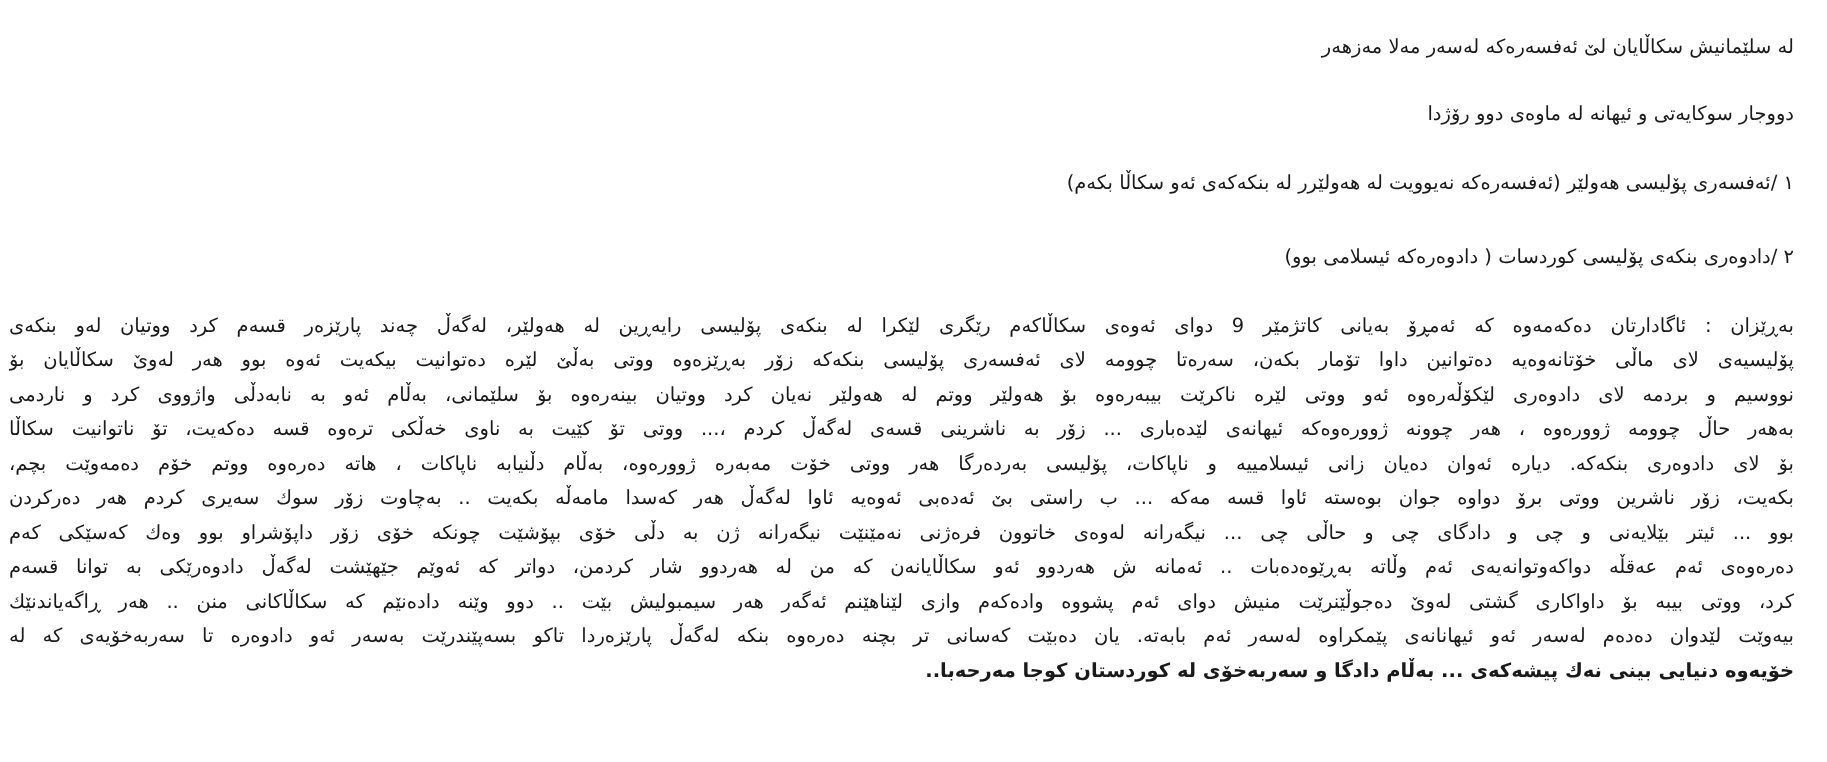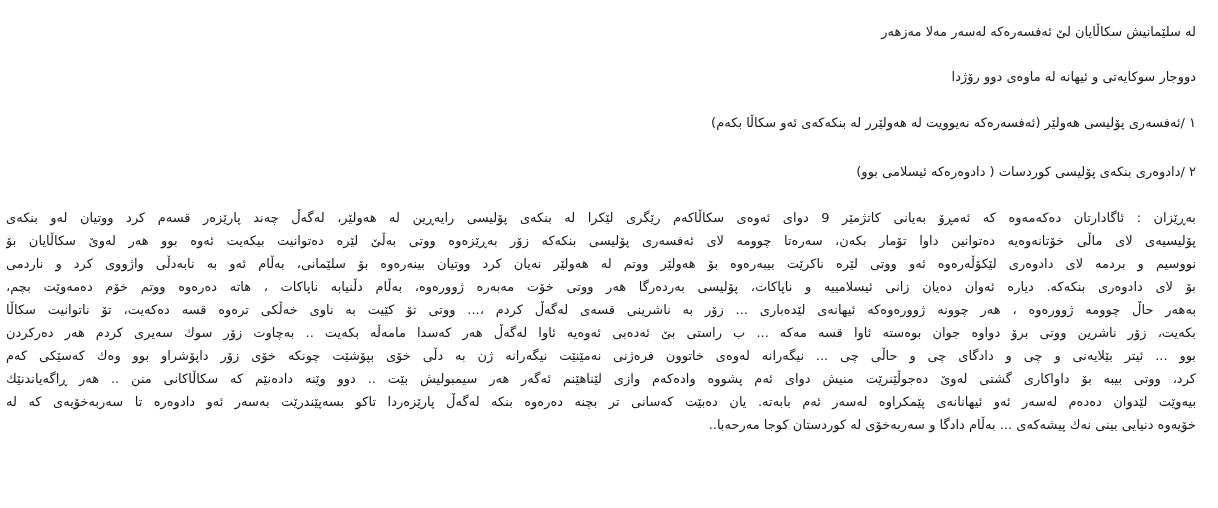--- a/index.html
+++ b/index.html
@@ -39,36 +39,38 @@
     .para .pl {
       display: block;
       white-space: nowrap;
       text-align: justify;
       text-align-last: justify;
       height: 23px;
       overflow: hidden;
     }
     .para .pl.last {
       text-align-last: right;
+      font-weight: bold;
     }
   </style>
 </head>
 <body>
 
 <div class="doc">
   <div class="line" style="top:22px;">له سلێمانیش سکاڵایان لێ ئەفسەرەکە لەسەر مەلا مەزهەر</div>
   <div class="line" style="top:67px;">دووجار سوکایەتی و ئیهانە لە ماوەی دوو رۆژدا</div>
   <div class="line" style="top:113px;">١ /ئەفسەری پۆلیسی هەولێر (ئەفسەرەکە نەیوویت لە هەولێرر لە بنکەکەی ئەو سکاڵا بکەم)</div>
   <div class="line" style="top:162px;">٢ /دادوەری بنکەی پۆلیسی کوردسات ( دادوەرەکە ئیسلامی بوو)</div>
 
   <div class="para" style="top:206px;">
     <span class="pl">بەڕێزان : ئاگادارتان دەکەمەوە کە ئەمڕۆ بەیانی کاتژمێر 9 دوای ئەوەی سکاڵاکەم رێگری لێکرا لە بنکەی پۆلیسی رایەڕین لە هەولێر، لەگەڵ چەند پارێزەر قسەم کرد ووتیان لەو بنکەی</span>
     <span class="pl">پۆلیسیەی لای ماڵی خۆتانەوەیە دەتوانین داوا تۆمار بکەن، سەرەتا چوومە لای ئەفسەری پۆلیسی بنکەکە زۆر بەڕێزەوە ووتی بەڵێ لێرە دەتوانیت بیکەیت ئەوە بوو هەر لەوێ سکاڵایان بۆ</span>
     <span class="pl">نووسیم و بردمە لای دادوەری لێکۆڵەرەوە ئەو ووتی لێرە ناکرێت بیبەرەوە بۆ هەولێر ووتم لە هەولێر نەیان کرد ووتیان بینەرەوە بۆ سلێمانی، بەڵام ئەو بە نابەدڵی واژووی کرد و ناردمی</span>
+    <span class="pl">بەهەر حاڵ چوومە ژوورەوە ، هەر چوونە ژوورەوەکە ئیهانەی لێدەباری ... زۆر بە ناشرینی قسەی لەگەڵ کردم ،... ووتی تۆ کێیت بە ناوی خەڵکی ترەوە قسە دەکەیت، تۆ ناتوانیت سکاڵا</span>
     <span class="pl">بۆ لای دادوەری بنکەکە. دیارە ئەوان دەیان زانی ئیسلامییە و ناپاکات، پۆلیسی بەردەرگا هەر ووتی خۆت مەبەرە ژوورەوە، بەڵام دڵنیابە ناپاکات ، هاتە دەرەوە ووتم خۆم دەمەوێت بچم،</span>
-    <span class="pl">بەهەر حاڵ چوومە ژوورەوە ، هەر چوونە ژوورەوەکە ئیهانەی لێدەباری ... زۆر بە ناشرینی قسەی لەگەڵ کردم ،... ووتی تۆ کێیت بە ناوی خەڵکی ترەوە قسە دەکەیت، تۆ ناتوانیت سکاڵا</span>
     <span class="pl">بکەیت، زۆر ناشرین ووتی برۆ دواوە جوان بوەستە ئاوا قسە مەکە ... ب راستی بێ ئەدەبی ئەوەیە ئاوا لەگەڵ هەر کەسدا مامەڵە بکەیت .. بەچاوت زۆر سوك سەیری کردم هەر دەرکردن</span>
     <span class="pl">بوو ... ئیتر بێلایەنی و چی و دادگای چی و حاڵی چی ... نیگەرانە لەوەی خاتوون فرەژنی نەمێنێت نیگەرانە ژن بە دڵی خۆی بپۆشێت چونکە خۆی زۆر داپۆشراو بوو وەك کەسێکی کەم</span>
+    <span class="pl">دەرەوەی ئەم عەقڵە دواکەوتوانەیەی ئەم وڵاتە بەڕێوەدەبات .. ئەمانە ش هەردوو ئەو سکاڵایانەن کە من لە هەردوو شار کردمن، دواتر کە ئەوێم جێهێشت لەگەڵ دادوەرێکی بە توانا قسەم</span>
     <span class="pl">کرد، ووتی بیبە بۆ داواکاری گشتی لەوێ دەجوڵێنرێت منیش دوای ئەم پشووە وادەکەم وازی لێناهێنم ئەگەر هەر سیمبولیش بێت .. دوو وێنە دادەنێم کە سکاڵاکانی منن .. هەر ڕاگەیاندنێك</span>
     <span class="pl">بیەوێت لێدوان دەدەم لەسەر ئەو ئیهانانەی پێمکراوە لەسەر ئەم بابەتە. یان دەبێت کەسانی تر بچنە دەرەوە بنکە لەگەڵ پارێزەردا تاکو بسەپێندرێت بەسەر ئەو دادوەرە تا سەربەخۆیەی کە لە</span>
     <span class="pl last">خۆیەوە دنیایی بینی نەك پیشەکەی ... بەڵام دادگا و سەربەخۆی لە کوردستان کوجا مەرحەبا..</span>
   </div>
 </div>
 
 </body></html>

